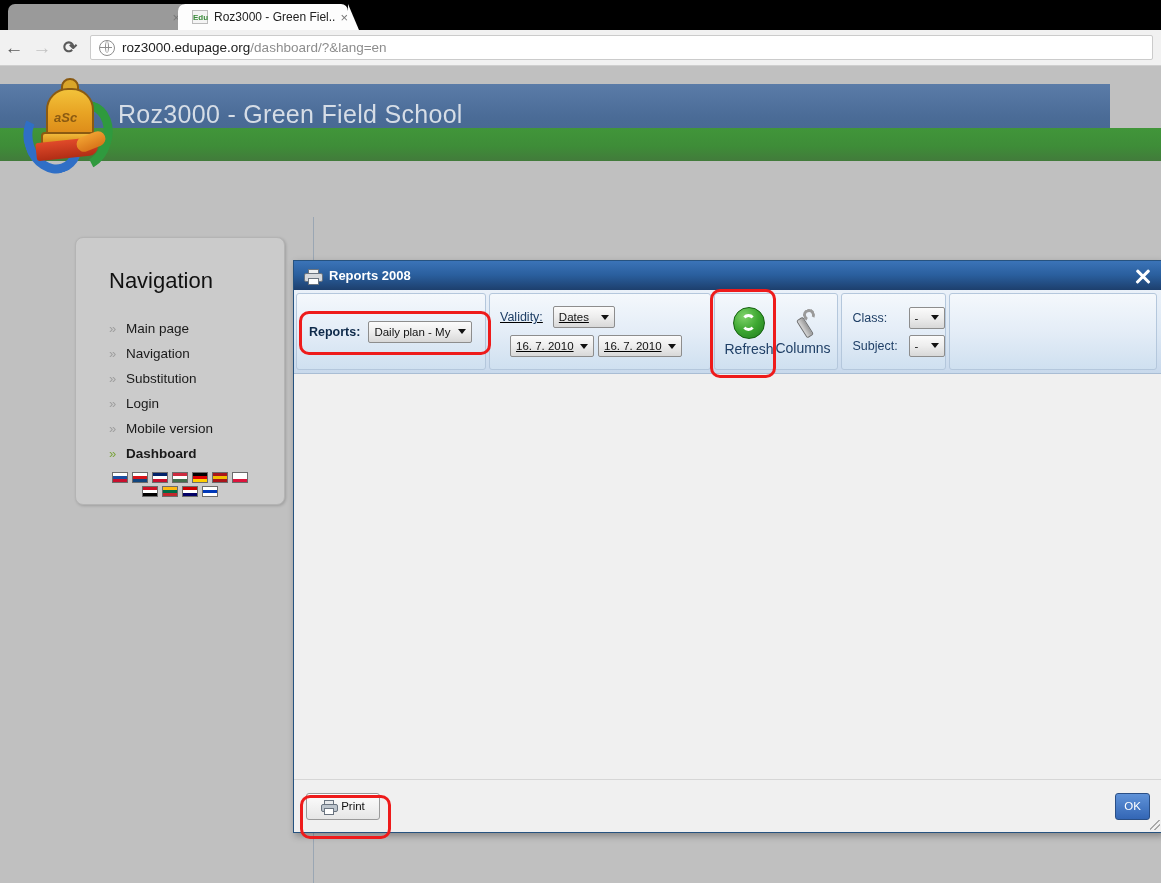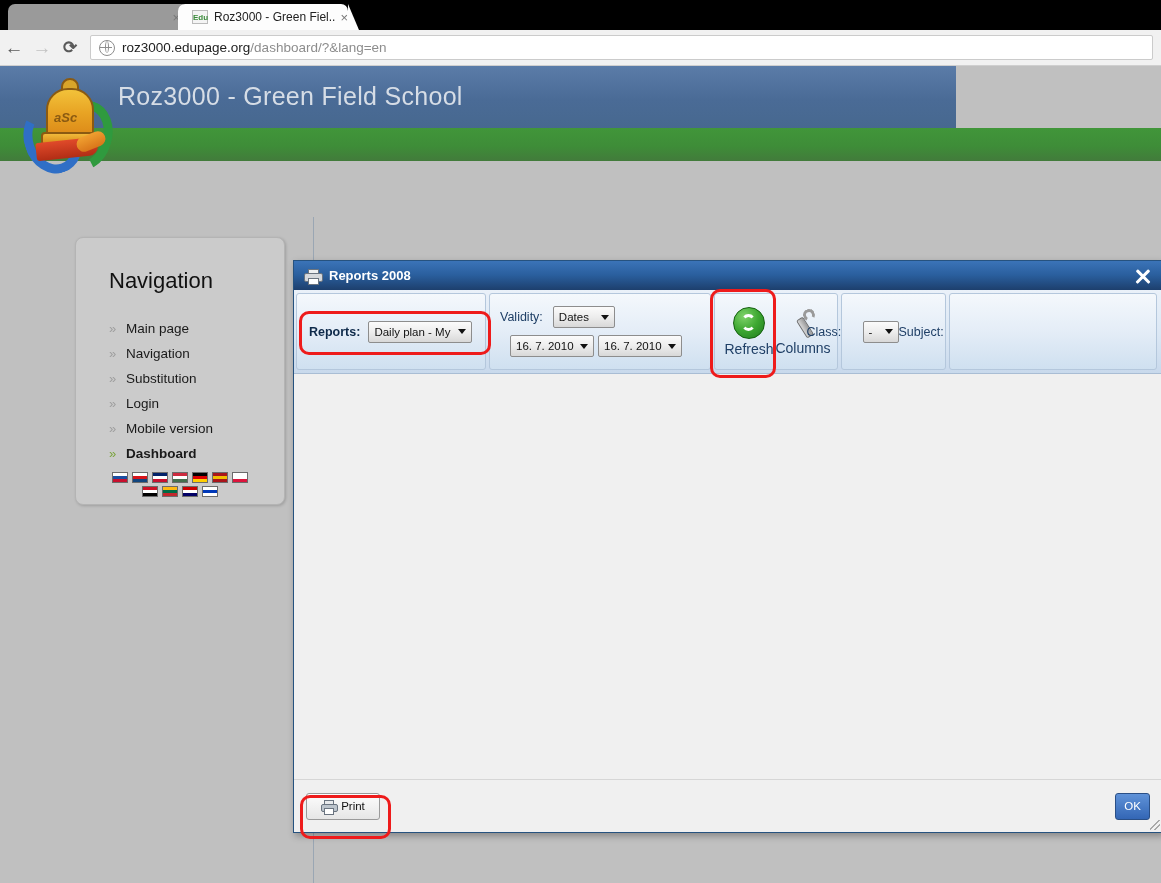--- a/index.html
+++ b/index.html
@@ -161,22 +161,22 @@
     left: 0; top: 66px;
     width: 1161px;
     height: 817px;
     background: #c0c0c0;
     overflow: hidden;
   }
 
   
   .site-header {
     position: absolute;
-    left: 0; top: 0;
-    width: 956px;
+    left: 0; top: 18px;
+    width: 1110px;
     height: 62px;
     background: linear-gradient(to bottom, #5b7ca8 0%, #4a6b96 55%, #47688f 100%);
   }
   .site-title {
     position: absolute;
     left: 118px; top: 16px;
     font-size: 25px;
     color: #d6dde6;
     letter-spacing: .3px;
   }
@@ -438,23 +438,23 @@
     background: linear-gradient(to bottom,#f4f8fc 0%, #e4edf7 50%, #cfe0f0 100%);
     border: 1px solid #b4c7dc;
     border-radius: 3px;
     margin-right: 3px;
     display: flex;
     align-items: center;
     position: relative;
     box-sizing: border-box;
   }
   .grp.g-reports  { width: 190px; padding-left: 12px; }
-  .grp.g-validity { width: 222px; flex-direction: column; justify-content: center; align-items: flex-start; padding-left: 10px; }
+  .grp.g-validity { width: 222px; flex-direction: column; justify-content: center; align-items: flex-start; padding-left: 10px; text-decoration: underline; }
   .grp.g-actions  { width: 124px; justify-content: center; }
-  .grp.g-filters  { width: 105px; justify-content: center; padding-left: 10px; }
+  .grp.g-filters  { width: 105px; flex-direction: column; justify-content: center; padding-left: 10px; }
   .grp.g-blank    { flex: 1 1 auto; }
 
   .lbl { font-size: 12.5px; color: #1f3f66; }
   .lbl-bold { font-weight: bold; color: #0e2a4a; }
 
   .combo {
     background: linear-gradient(to bottom,#fbfbfb 0%, #ededed 50%, #d8d8d8 100%);
     border: 1px solid #8d8d8d;
     border-radius: 2px;
     height: 22px;

